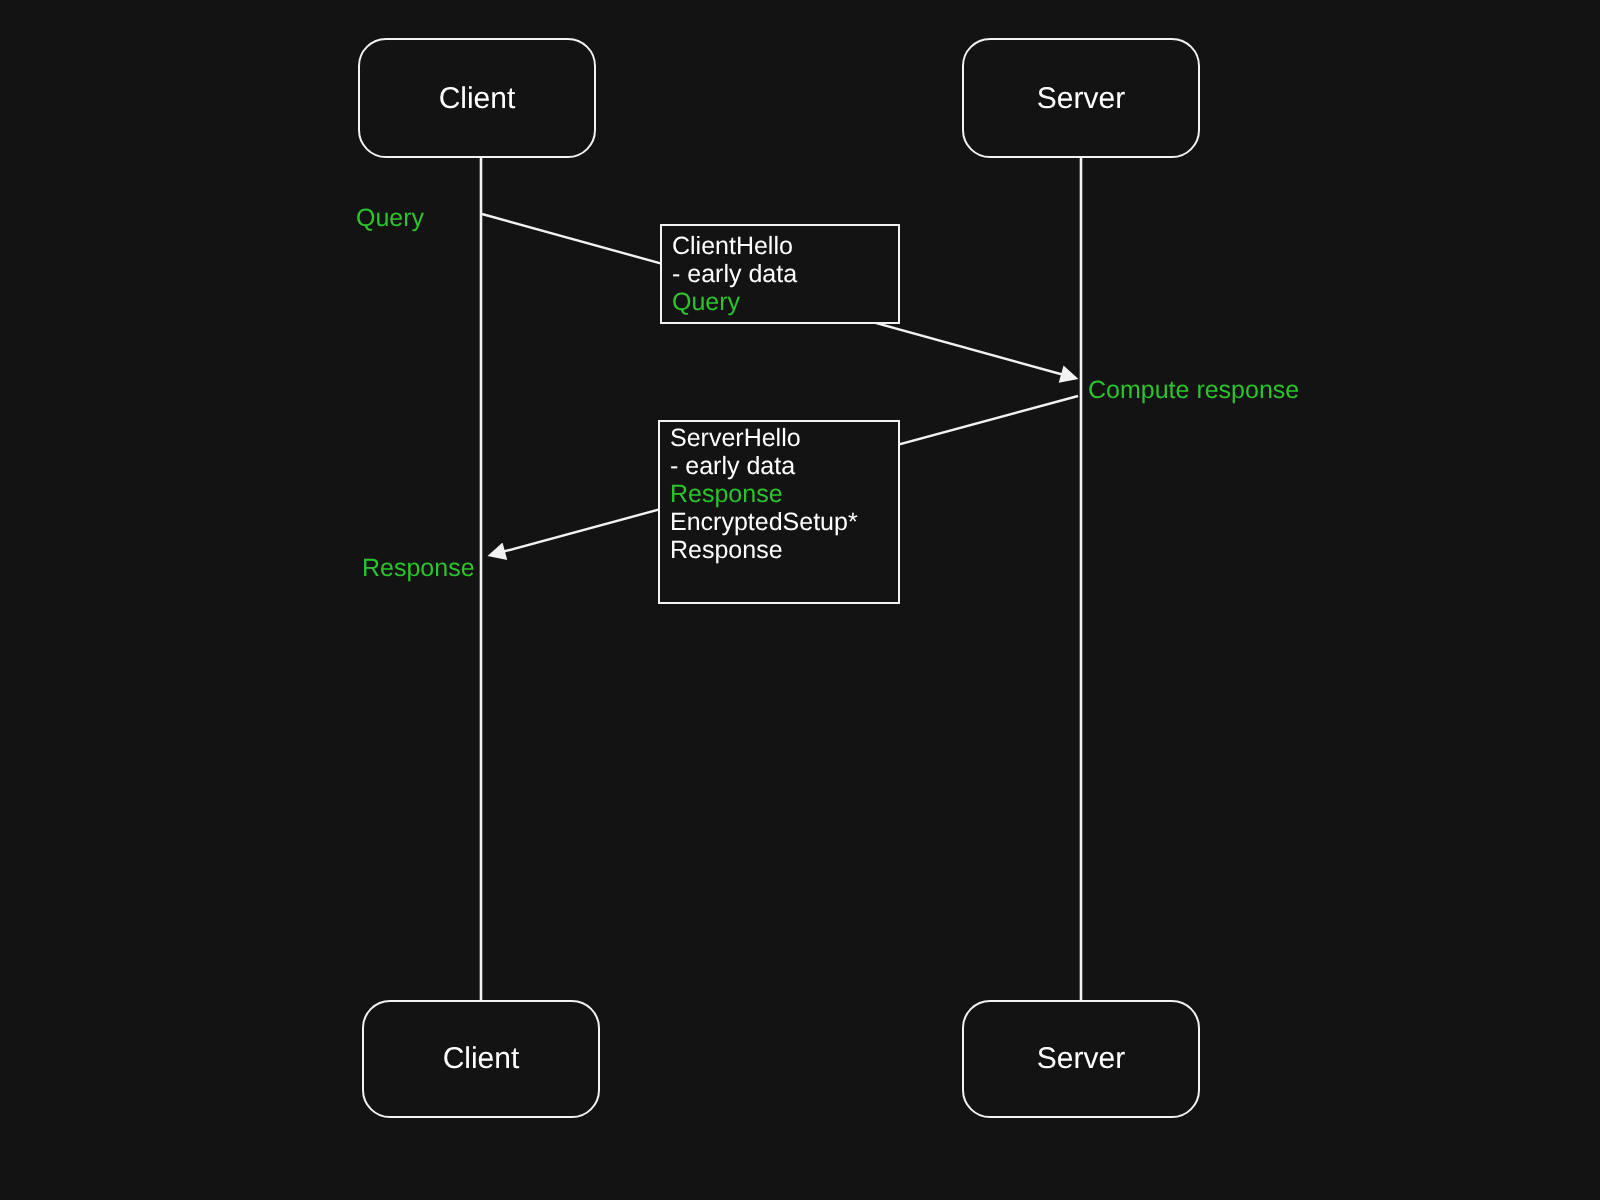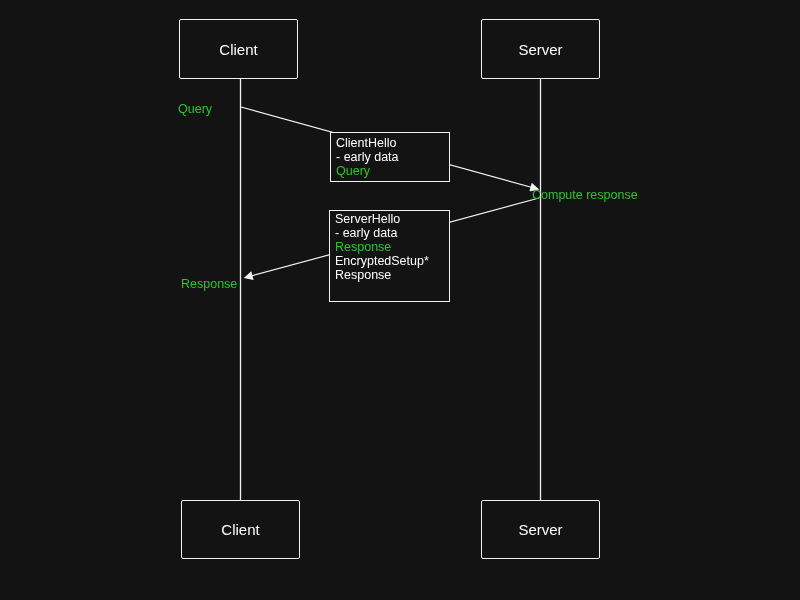--- a/index.html
+++ b/index.html
@@ -23,52 +23,52 @@
   svg.wires {
     position: absolute;
     left: 0; top: 0;
     width: 800px; height: 600px;
     color: var(--line);
   }
   .actor-box {
     position: absolute;
     width: 119px; height: 60px;
     border: 1.5px solid var(--line);
-    border-radius: 2px;
+    border-radius: 14px;
     background: var(--background);
     display: flex;
     align-items: center;
     justify-content: center;
     color: var(--text);
     font-size: 15px;
   }
   .actor-client-top  { left: 179px; top: 19px; }
   .actor-server-top  { left: 481px; top: 19px; }
   .actor-client-bottom { left: 181px; top: 500px; height: 59px; }
   .actor-server-bottom { left: 481px; top: 500px; height: 59px; }
   .msg-box {
     position: absolute;
     border: 1px solid var(--line);
     background: var(--background);
     color: var(--text);
     font-size: 12.5px;
     line-height: 14px;
     padding: 2px 5px;
   }
-  .msg-box-request { left: 330px; top: 132px; width: 120px; height: 50px; padding-top: 3px; }
+  .msg-box-request { left: 330px; top: 112px; width: 120px; height: 50px; padding-top: 3px; }
   .msg-box-reply   { left: 329px; top: 210px; width: 121px; height: 92px; padding-top: 1px; }
   .annotation {
     position: absolute;
     color: var(--green);
     font-size: 12.5px;
     line-height: 14px;
     white-space: nowrap;
   }
   .annotation-query    { left: 178px; top: 102px; }
-  .annotation-compute  { left: 532px; top: 188px; }
+  .annotation-compute  { left: 544px; top: 188px; }
   .annotation-response { left: 181px; top: 277px; }
   .green { color: var(--green); }
 </style>
 </head>
 <body>
 
 <div class="stage">
 
   <svg class="wires" viewBox="0 0 800 600" xmlns="http://www.w3.org/2000/svg">
     <defs>

